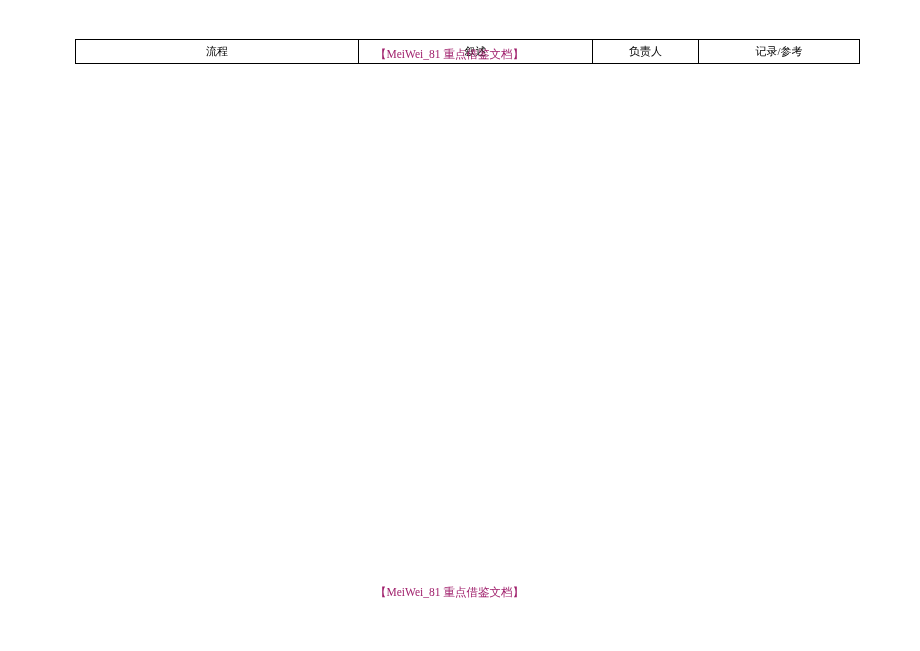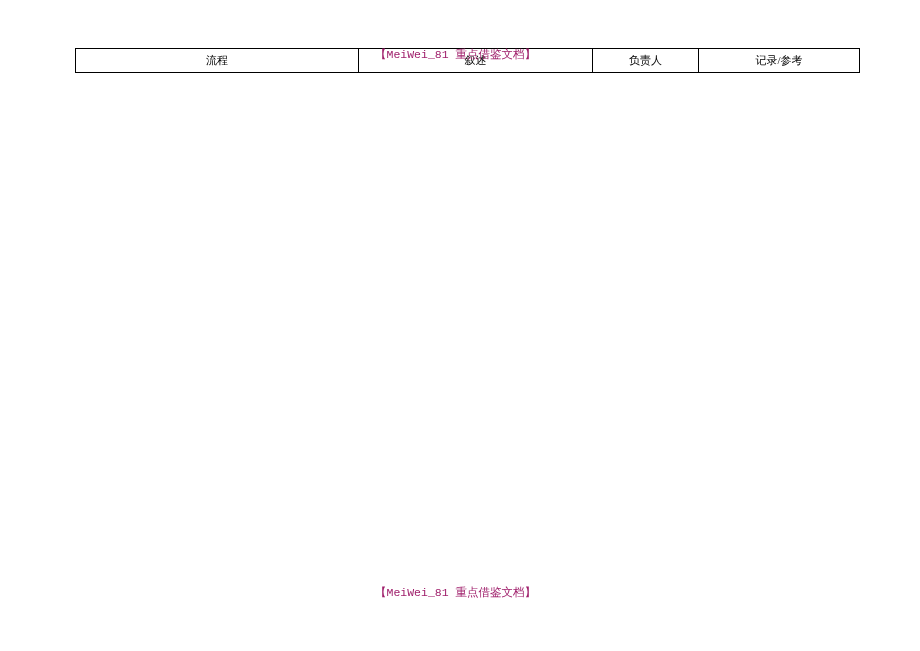--- a/index.html
+++ b/index.html
@@ -9,21 +9,21 @@
     }
     body {
       width: 920px;
       height: 651px;
       background: #fff;
       font-family: "SimSun", "宋体", serif;
       position: relative;
     }
     .table-wrapper {
       position: absolute;
-      top: 48px;
+      top: 39px;
       left: 75px;
       width: 784px;
     }
     table {
       width: 100%;
       border-collapse: collapse;
       table-layout: fixed;
     }
     td {
       border: 1px solid #000;
@@ -51,21 +51,21 @@
       position: absolute;
       top: 585px;
       left: 375px;
       font-size: 11.5px;
       color: #a0206c;
       font-family: "SimSun", "宋体", serif;
       z-index: 10;
       pointer-events: none;
     }
     .wm-latin {
-      font-family: Liberation Mono, monospace;
+      font-family: Liberation Serif, serif;
     }
   </style>
 </head>
 <body>
 
 <div class="table-wrapper">
   <table>
     <colgroup>
       <col class="col-flow">
       <col class="col-desc">

